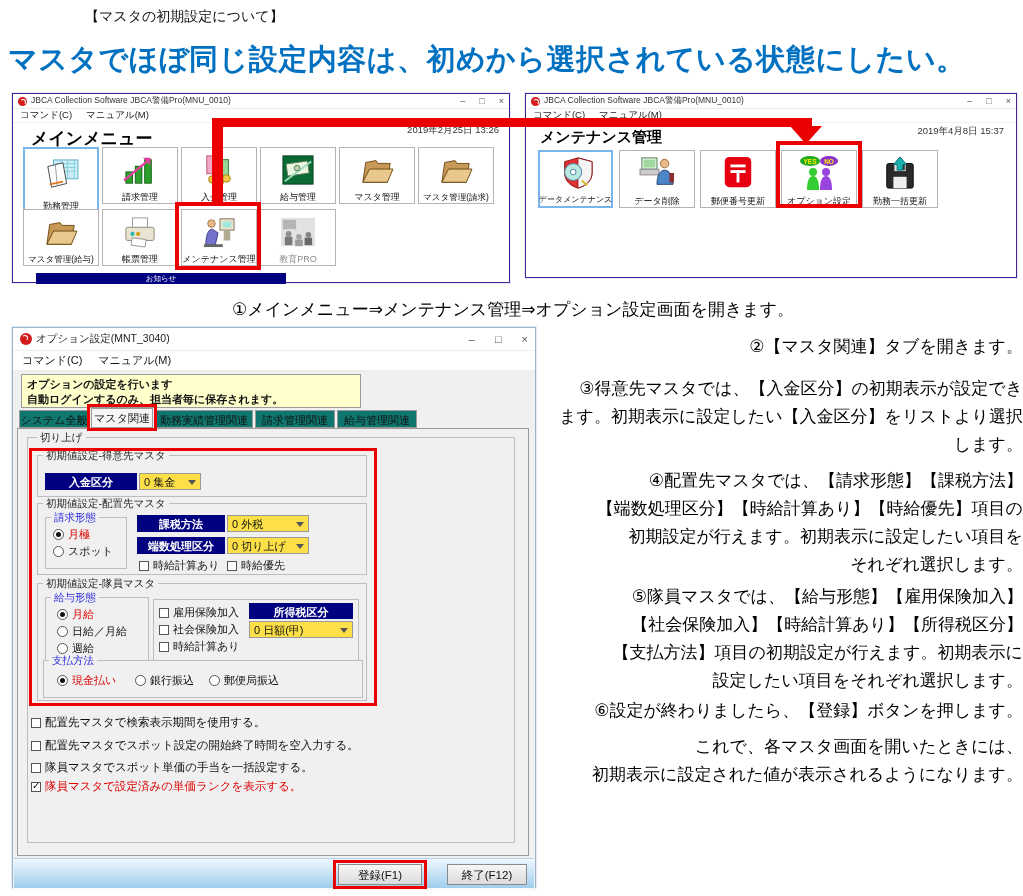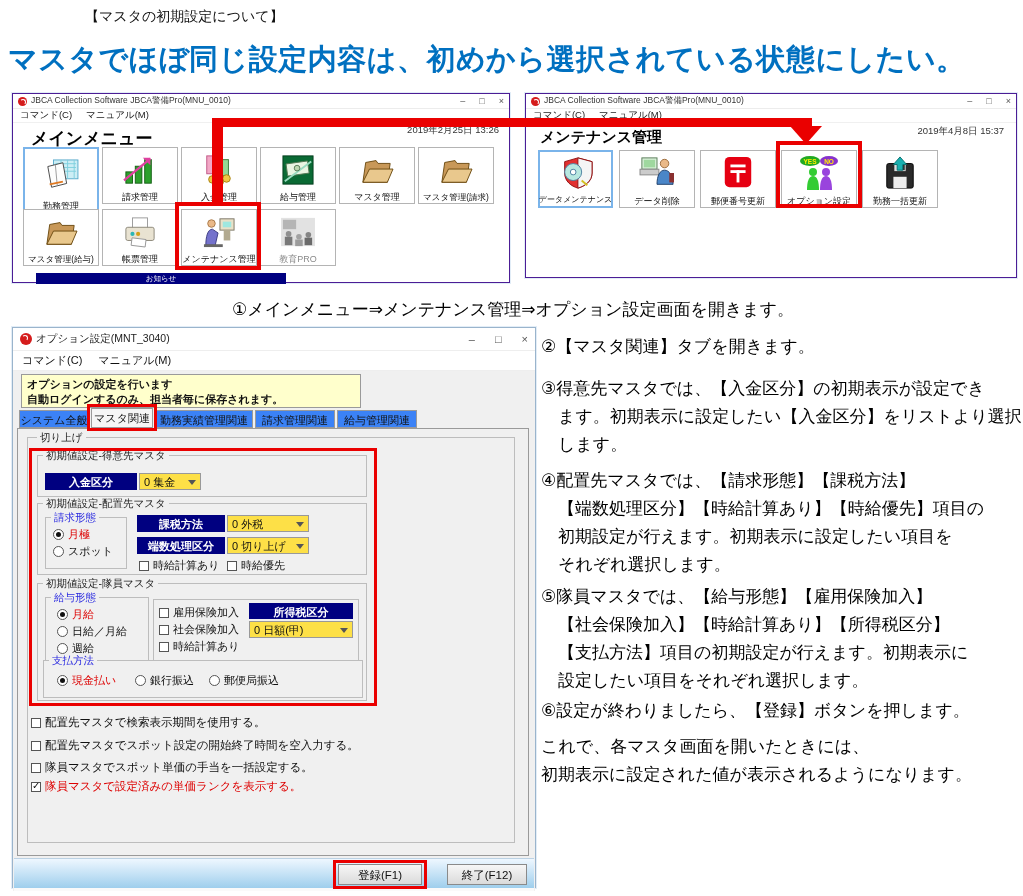--- a/index.html
+++ b/index.html
@@ -18,33 +18,33 @@
   .tile{position:absolute;background:#fff;border:1px solid #b4b4b4;box-sizing:border-box;display:flex;flex-direction:column;align-items:center;justify-content:flex-end;}
   .tile.sel{border:2px solid #7ab4ea;}
   .tile svg{margin:auto;}
   .tile .lbl{font-size:9px;line-height:12px;white-space:nowrap;color:#111;}
   .tile .lbl.dim{color:#8a8a8a;}
   .noticebar{position:absolute;background:#000080;color:#fff;font-size:7.5px;text-align:center;line-height:11px;}
   
   .headline{position:absolute;font-size:29px;font-weight:bold;color:#0070c0;white-space:nowrap;letter-spacing:.5px;}
   .note{position:absolute;font-size:14px;color:#111;white-space:nowrap;}
   .caption{position:absolute;font-size:17px;color:#000;white-space:nowrap;}
-  .step{position:absolute;font-size:17px;line-height:28px;color:#000;white-space:pre-line;width:482px;}
+  .step{position:absolute;font-size:17px;line-height:28px;color:#000;white-space:pre-line;width:482px;text-align:right;}
   .redbox{position:absolute;border:3px solid #ea0000;z-index:30;pointer-events:none;box-sizing:border-box;}
   .redbox.thick{border-width:4px;}
   .arrow-seg{position:absolute;background:#ea0000;z-index:29;}
   .arrow-head{position:absolute;width:0;height:0;border-left:16px solid transparent;border-right:16px solid transparent;border-top:18px solid #ea0000;z-index:29;}
   
   .dlg-titlebar{height:22px;display:flex;align-items:center;padding:0 7px;background:#fff;border-bottom:1px solid #eee;font-size:10.5px;color:#222;}
   .dlg-titlebar .appicon{width:12px;height:12px;}
   .dlg-titlebar .wcontrols{font-size:11px;gap:20px;}
   .dlg-menubar{height:19px;display:flex;gap:16px;align-items:center;padding:0 9px;font-size:11px;border-bottom:1px solid #eee;color:#111;}
   .dlg-body{position:relative;background:#f0f0f0;height:520px;font-size:11px;}
   .infobox{position:absolute;background:#ffffcc;border:1px solid #9a9a9a;font-size:11px;font-weight:bold;line-height:15px;padding:2px 5px;white-space:pre-line;box-sizing:border-box;}
-  .tab{position:absolute;font-size:11px;text-align:center;border:1px solid #9a9a9a;background:#3b82f6;box-sizing:border-box;padding-top:2px;white-space:nowrap;color:#111;}
+  .tab{position:absolute;font-size:11px;text-align:center;border:1px solid #9a9a9a;background:#0f766e;box-sizing:border-box;padding-top:2px;white-space:nowrap;color:#111;}
   .panel{position:absolute;border:1px solid #9a9a9a;background:#f0f0f0;box-sizing:border-box;}
   .gb{position:absolute;border:1px solid #bdbdbd;box-sizing:border-box;}
   .legend{position:absolute;font-size:10.5px;background:#f0f0f0;padding:0 3px;white-space:nowrap;z-index:2;color:#222;}
   .legend.blue{color:#2a2ae0;}
   .navy{position:absolute;background:#000080;color:#fff;font-weight:bold;font-size:11px;text-align:center;padding-top:2px;box-sizing:border-box;}
   .dd{position:absolute;background:#fde047;border:1px solid #999;font-size:11px;padding:1px 16px 0 4px;white-space:nowrap;box-sizing:border-box;}
   .dd::after{content:"";position:absolute;right:4px;top:6px;border:4px solid transparent;border-top:5px solid #555;}
   .row{position:absolute;display:flex;align-items:center;gap:4px;font-size:11px;white-space:nowrap;}
   .cb{width:10px;height:10px;background:#fff;border:1px solid #555;display:inline-block;position:relative;flex:none;box-sizing:border-box;}
   .cb.checked::after{content:"✓";position:absolute;left:0;top:-3px;font-size:10px;font-weight:bold;color:#111;}

